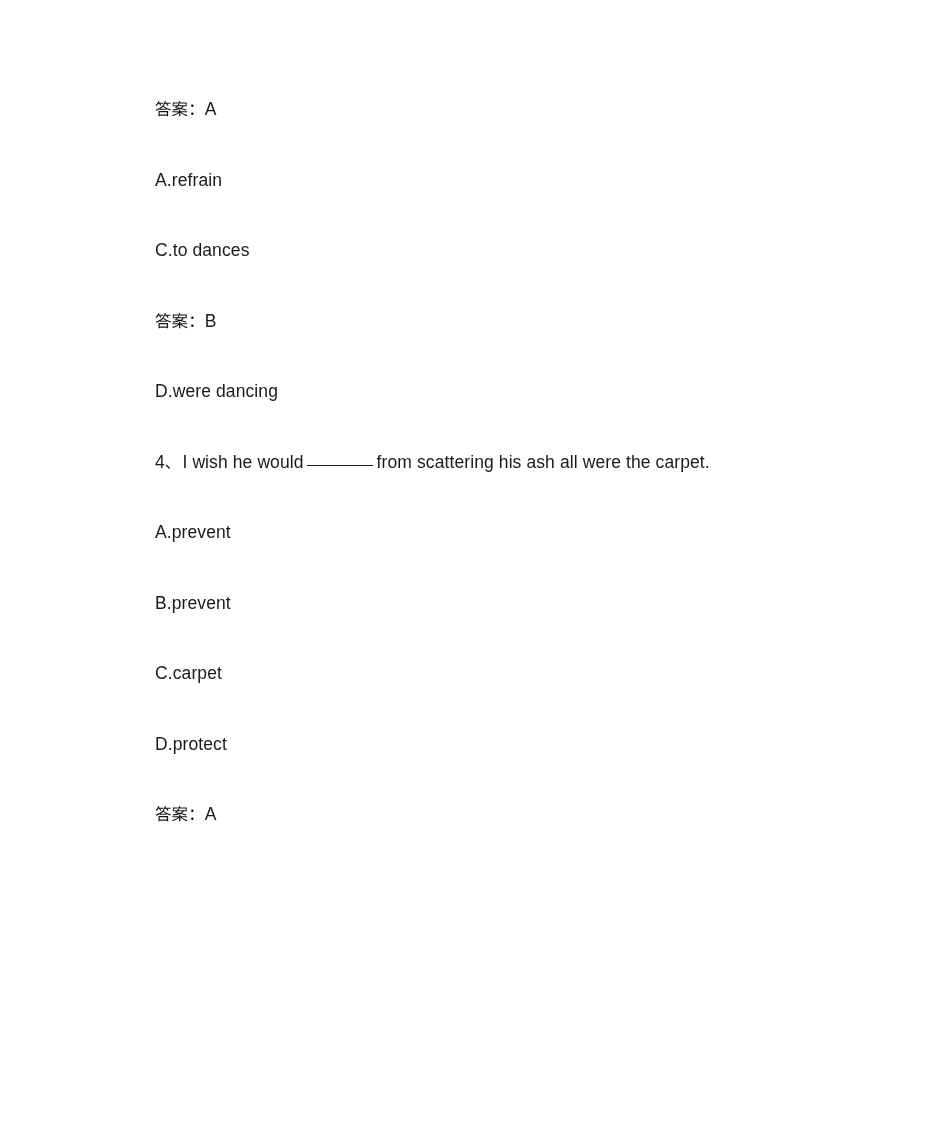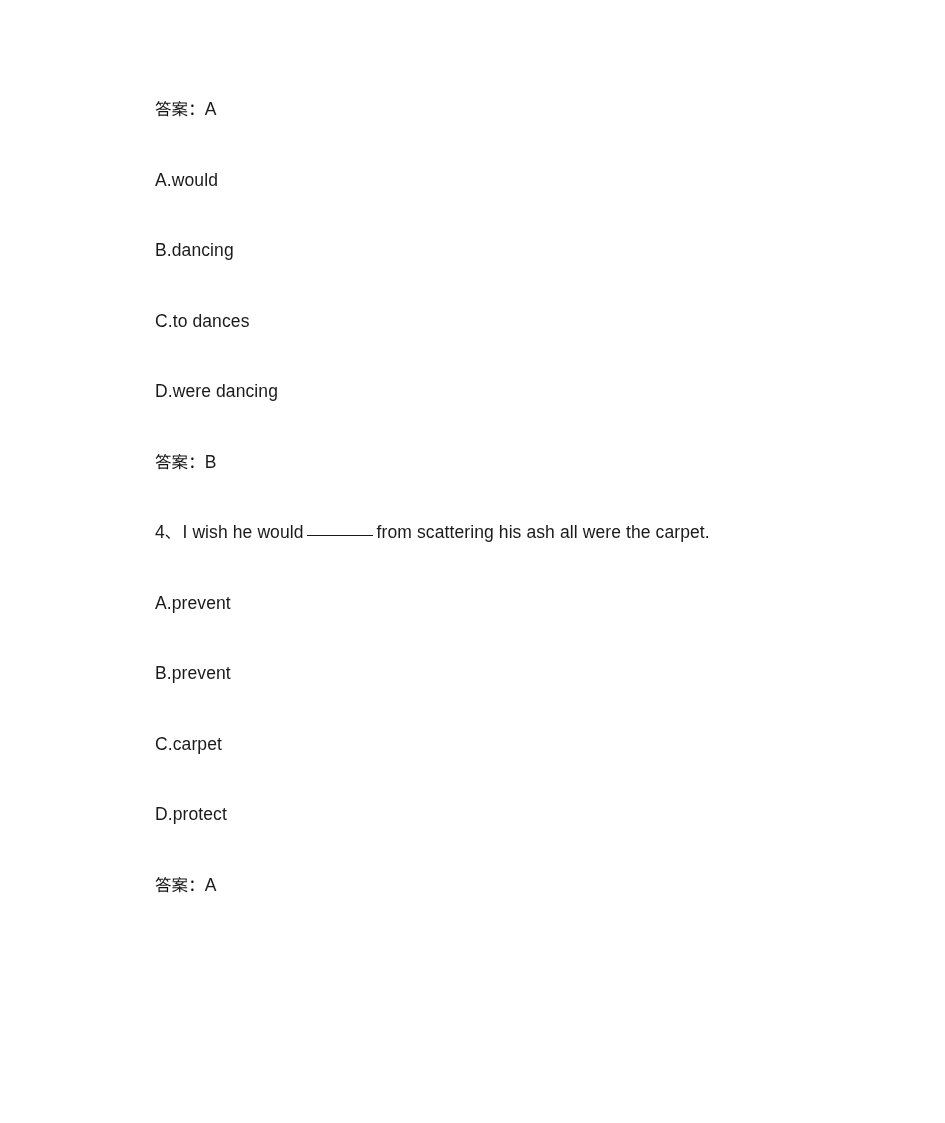--- a/index.html
+++ b/index.html
@@ -83,28 +83,27 @@
 <body>
 
 <div class="page">
   <div class="doc-body">
 
     <div class="line line-answer">
       <span class="cjk">答案：</span><span class="ans-letter">A</span>
     </div>
 
 
-    <div class="line opt">A.would</div>
-    <div class="line opt">B.dancing</div>
+    <div class="line opt">A.refrain</div>
     <div class="line opt">C.to dances</div>
-    <div class="line opt">D.were dancing</div>
-
     <div class="line line-answer">
       <span class="cjk">答案：</span><span class="ans-letter">B</span>
     </div>
+
+    <div class="line opt">D.were dancing</div>
 
     <div class="line">
       <span class="qnum">4</span><span class="qmark">、</span><span>I wish he would</span><span class="blank"></span><span>from scattering his ash all were the carpet.</span>
     </div>
 
     <div class="line opt">A.prevent</div>
     <div class="line opt">B.prevent</div>
     <div class="line opt">C.carpet</div>
     <div class="line opt">D.protect</div>
 

